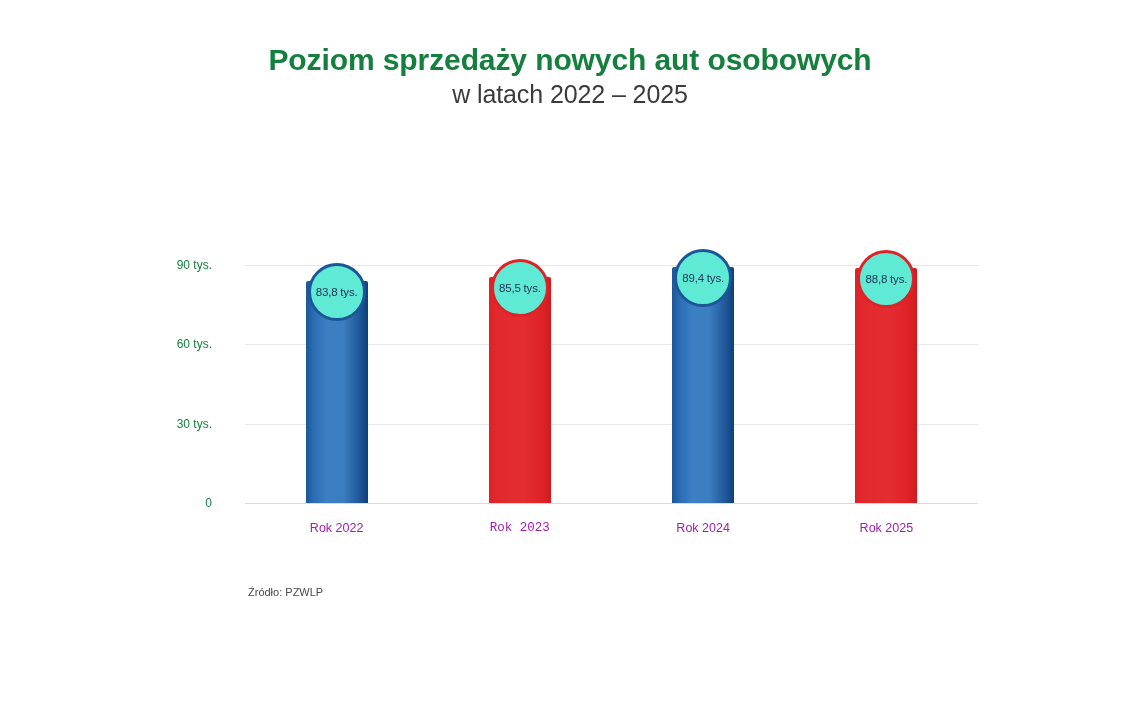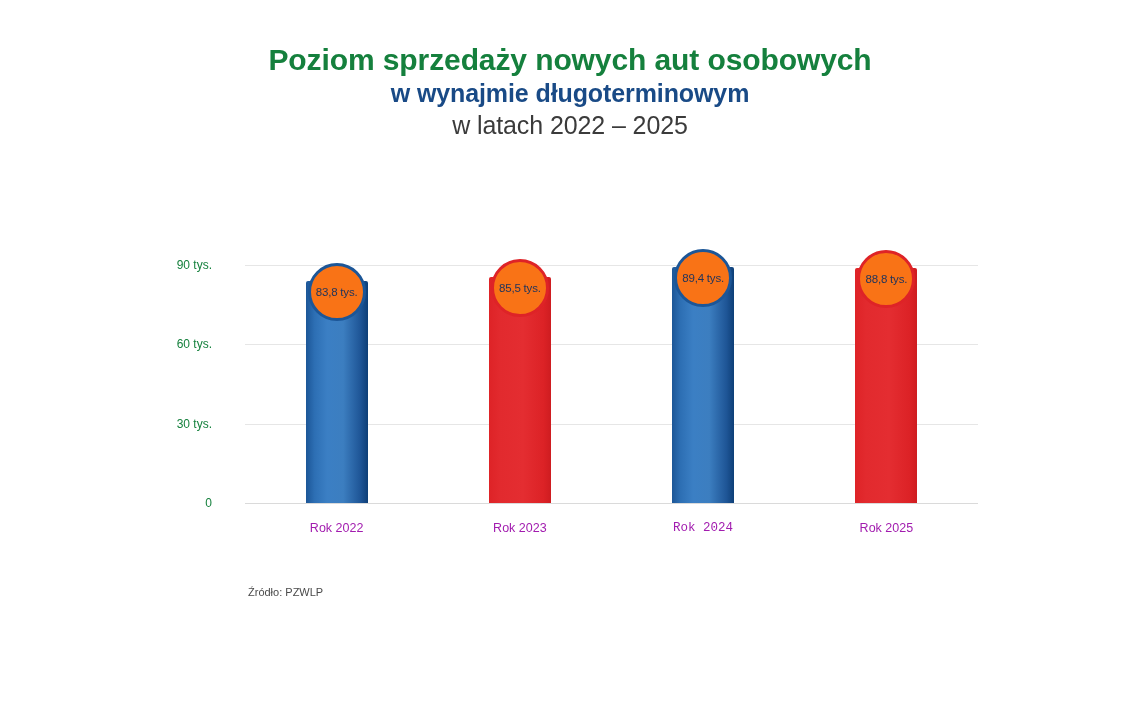--- a/index.html
+++ b/index.html
@@ -58,21 +58,21 @@
       #E22A2E 18%,
       #E42D31 55%,
       #DC2226 88%,
       #CE1C20 100%);
   }
 
   
   .bubble{
     position:absolute;left:50%;transform:translateX(-50%);
     width:52px;height:52px;border-radius:50%;
-    background:#f97316;border:3px solid #1C5697;
+    background:#5eead4;border:3px solid #1C5697;
     display:flex;align-items:center;justify-content:center;
   }
   .bubble.red-ring{border-color:#DE2327;}
   .bubble-text{
     font-size:11.5px;color:#23355B;white-space:nowrap;letter-spacing:-0.2px;
   }
 
   
   .cats{position:absolute;left:245px;top:521px;width:733px;height:22px;}
   .cat{
@@ -86,21 +86,20 @@
     font-size:11px;color:#4A4A4A;white-space:nowrap;
   }
 </style>
 </head>
 <body>
 
 <div id="chart-root">
 
   <div class="title-block">
     <span class="title-line title-l1">Poziom sprzedaży nowych aut osobowych</span>
-    <span class="title-line title-l2">w wynajmie długoterminowym</span>
     <span class="title-line title-l3">w latach 2022 – 2025</span>
   </div>
 
   <div class="ylabels" id="ylabels">
       <div class="ylabel" style="top: 238px;">0</div>
       <div class="ylabel" style="top: 158.667px;">30 tys.</div>
       <div class="ylabel" style="top: 79.3333px;">60 tys.</div>
       <div class="ylabel" style="top: 0px;">90 tys.</div>
     </div>
 
@@ -133,20 +132,20 @@
       <div class="bar-slot" style="left: 549.75px; width: 183.25px;">
         <div class="bar red" style="height: 234.827px;"></div>
         <div class="bubble red-ring" style="bottom: 194.827px;">
           <span class="bubble-text">88,8 tys.</span>
         </div>
       </div>
     </div>
 
   <div class="cats" id="cats">
       <div class="cat" style="left: 0px; width: 183.25px;">Rok 2022</div>
-      <div class="cat" style="left: 183.25px; width: 183.25px;">Rok 2023</div>
-      <div class="cat" style="left: 366.5px; width: 183.25px; font-family: Liberation Mono, monospace;">Rok 2024</div>
+      <div class="cat" style="left: 183.25px; width: 183.25px; font-family: Liberation Mono, monospace;">Rok 2023</div>
+      <div class="cat" style="left: 366.5px; width: 183.25px;">Rok 2024</div>
       <div class="cat" style="left: 549.75px; width: 183.25px;">Rok 2025</div>
     </div>
 
   <div class="source">Źródło: PZWLP</div>
 
 </div>
 
 </body></html>

